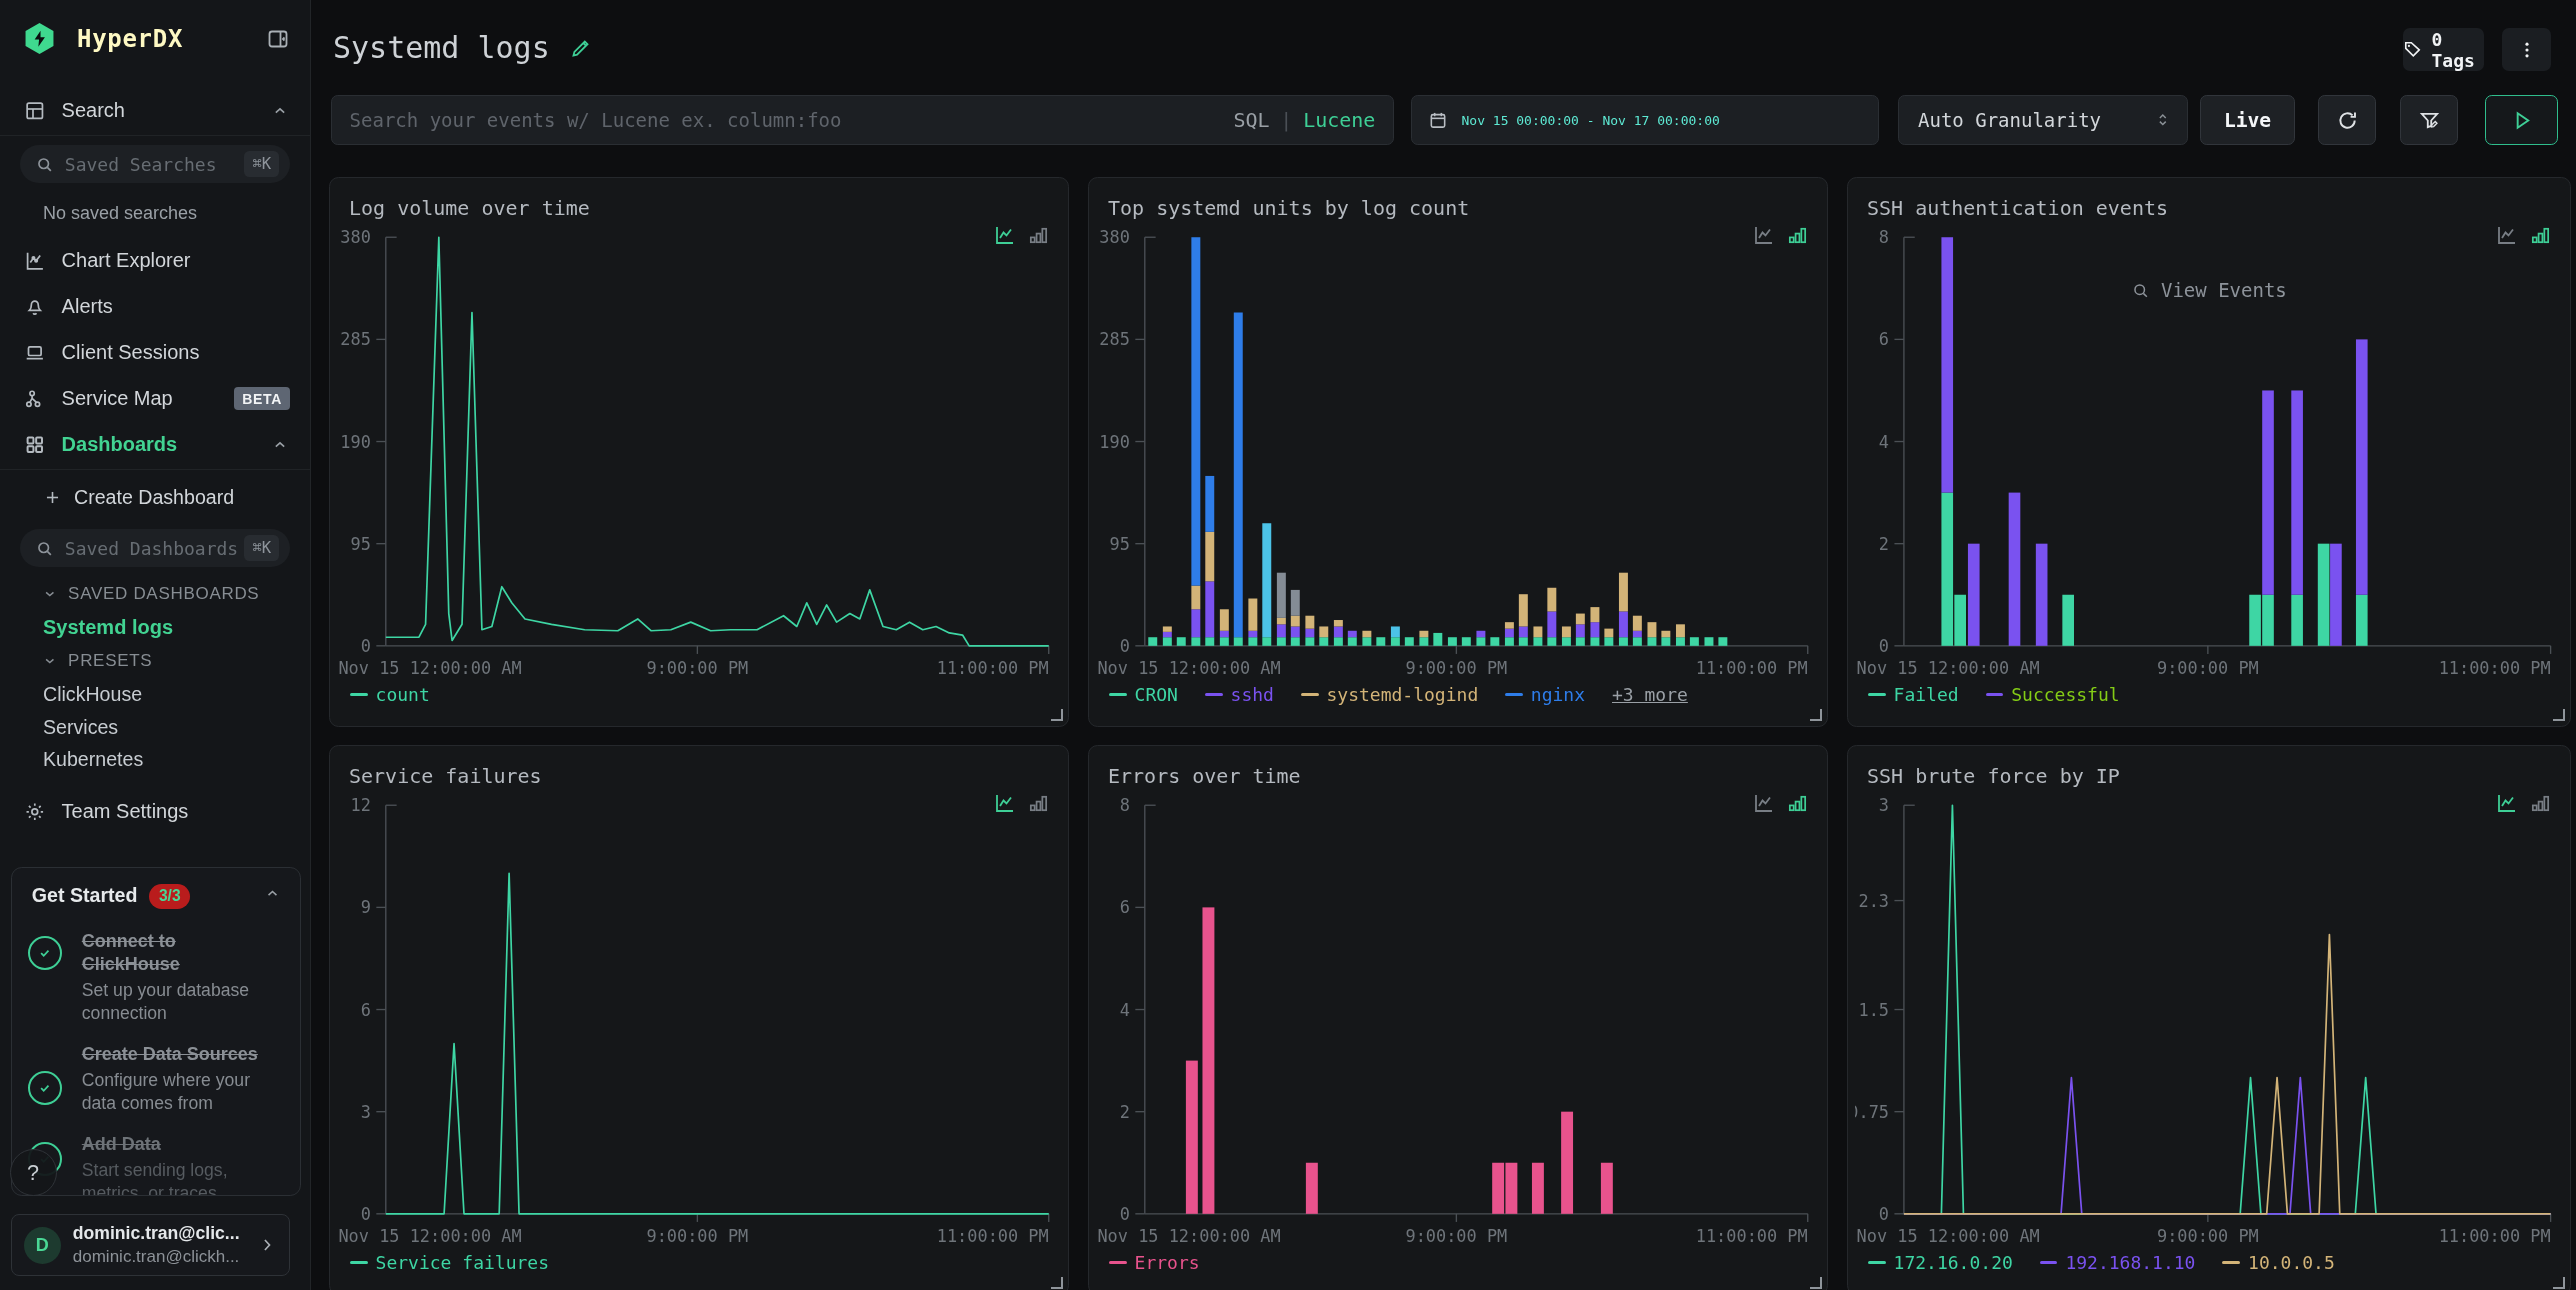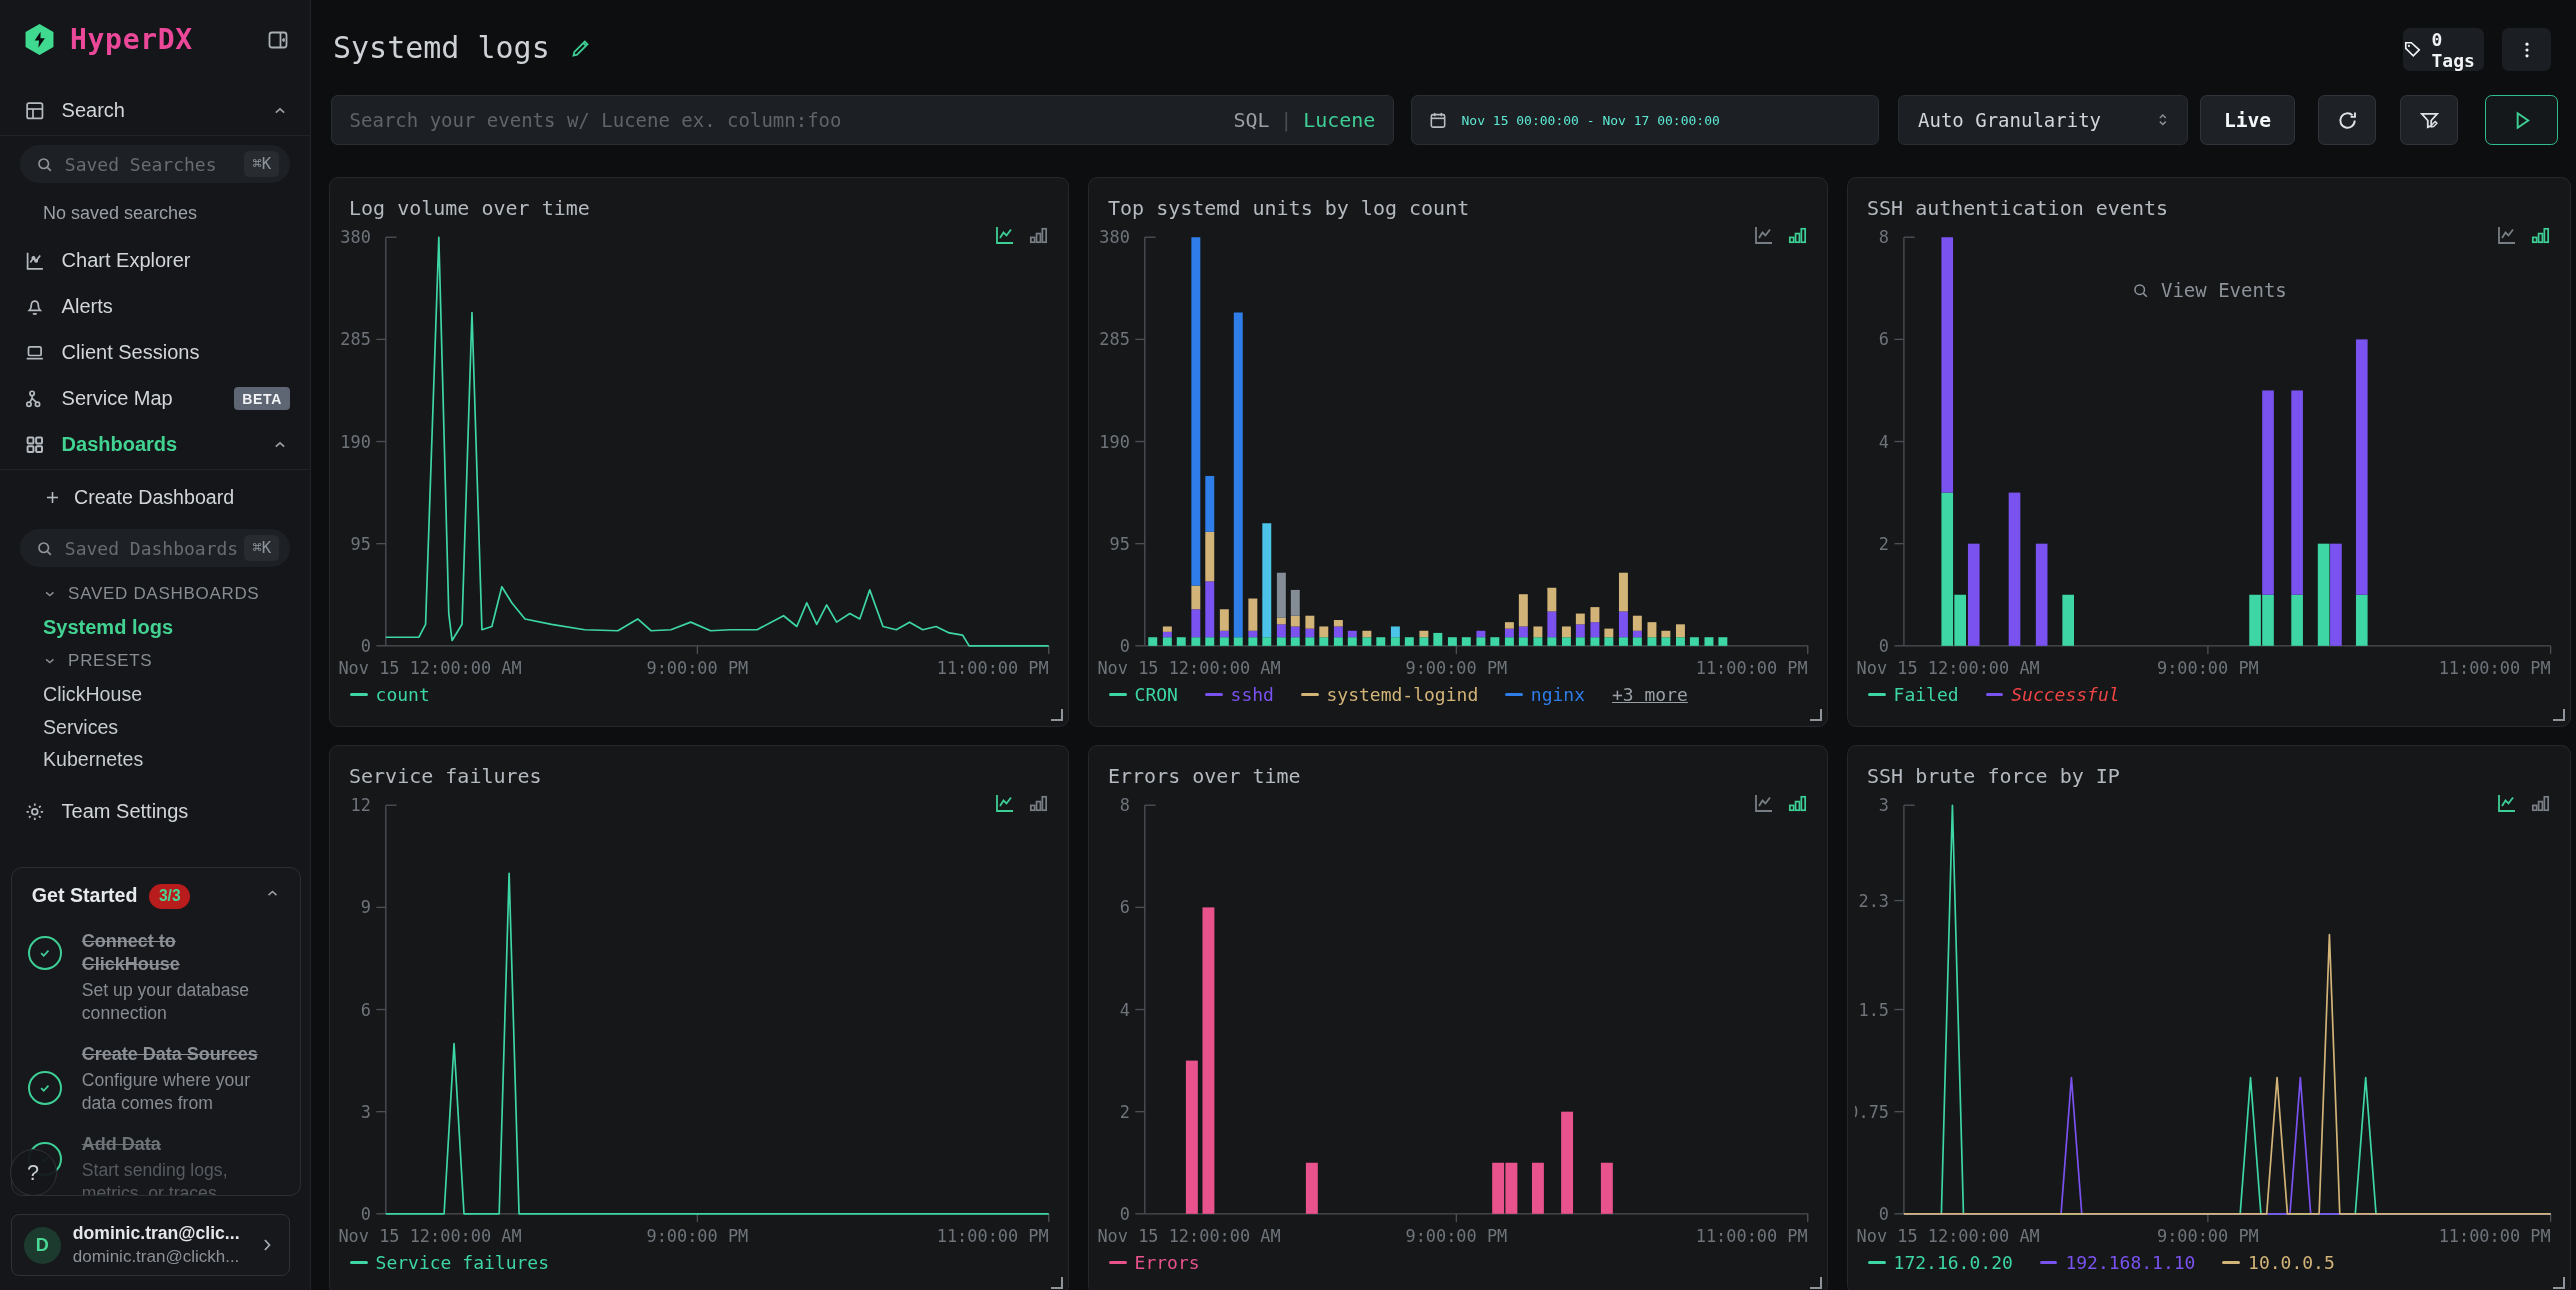--- a/index.html
+++ b/index.html
@@ -6,21 +6,21 @@
     font-family:"Liberation Sans",sans-serif;color:#d6dade;position:relative;}
   .mono{font-family:"DejaVu Sans Mono",monospace;}
   svg{display:block;}
   
   #sidebar{position:absolute;left:0;top:0;width:311px;height:1291px;background:#141619;
     border-right:1.4px solid #222528;box-sizing:border-box;}
   .logo-row{position:absolute;left:24px;top:23px;right:20px;display:flex;align-items:center;}
   .logo-hex{width:31px;height:31px;background:#3fd98f;
     clip-path:polygon(50% 0,95% 26%,95% 74%,50% 100%,5% 74%,5% 26%);
     display:flex;align-items:center;justify-content:center;color:#0c0d0e;}
-  .logo-name{font-family:"DejaVu Sans Mono",monospace;font-weight:bold;font-size:28px;color:#ec4899;margin-left:15px;letter-spacing:0.7px;}
+  .logo-name{font-family:"DejaVu Sans Mono",monospace;font-weight:bold;font-size:24px;color:#fef9c3;margin-left:22px;letter-spacing:0.7px;}
   .collapse-btn{margin-left:auto;color:#aab0b6;}
   .navrow{position:absolute;left:24px;right:20px;display:flex;align-items:center;gap:16px;font-size:20px;color:#d2d6da;}
   .navrow .icn{color:#b4bac0;flex:0 0 auto;display:flex;}
   .divider{position:absolute;left:0;right:0;height:0;border-top:1.4px solid #202326;}
   .pill{position:absolute;left:20px;right:20px;height:38px;background:#1d2024;border-radius:19px;
     display:flex;align-items:center;padding:0 10.8px 0 15px;box-sizing:border-box;}
   .pill .ph{color:#676d73;font-size:18px;margin-left:10.8px;}
   .kbd{margin-left:auto;background:#282c31;color:#8e949b;border-radius:5.4px;font-size:15.6px;padding:4px 8px;}
   .muted-line{position:absolute;left:43px;font-size:18px;color:#9aa0a6;}
   .badge-beta{margin-left:auto;background:#5e6673;color:#f2f4f6;font-weight:bold;font-size:14px;
@@ -669,21 +669,21 @@
         <rect x="740.2439999999999" y="175" width="17.208" height="377.5" fill="#7a52f0"></rect>
       </svg>
     </div>
   <div class="legend">
       <span class="litem">
         <span class="dash" style="background: rgb(62, 214, 164);"></span>
         <span style="color: rgb(62, 214, 164);">Failed</span>
       </span>
       <span class="litem">
         <span class="dash" style="background: rgb(122, 82, 240);"></span>
-        <span style="color: #ef4444; font-style: italic;">Successful</span>
+        <span style="color: #84cc16;">Successful</span>
       </span>
     </div>
   <span class="rhandle"></span>
 </section>
 
 <section class="panel" style="left:329px;top:745px;width:740px;height:550px;">
   <h2 class="ptitle">Service failures</h2>
   <div class="ptools">
     <span class="ticon active">
         <svg width="24" height="24" viewBox="0 0 24 24" fill="none" stroke="currentColor" stroke-width="1.8">

